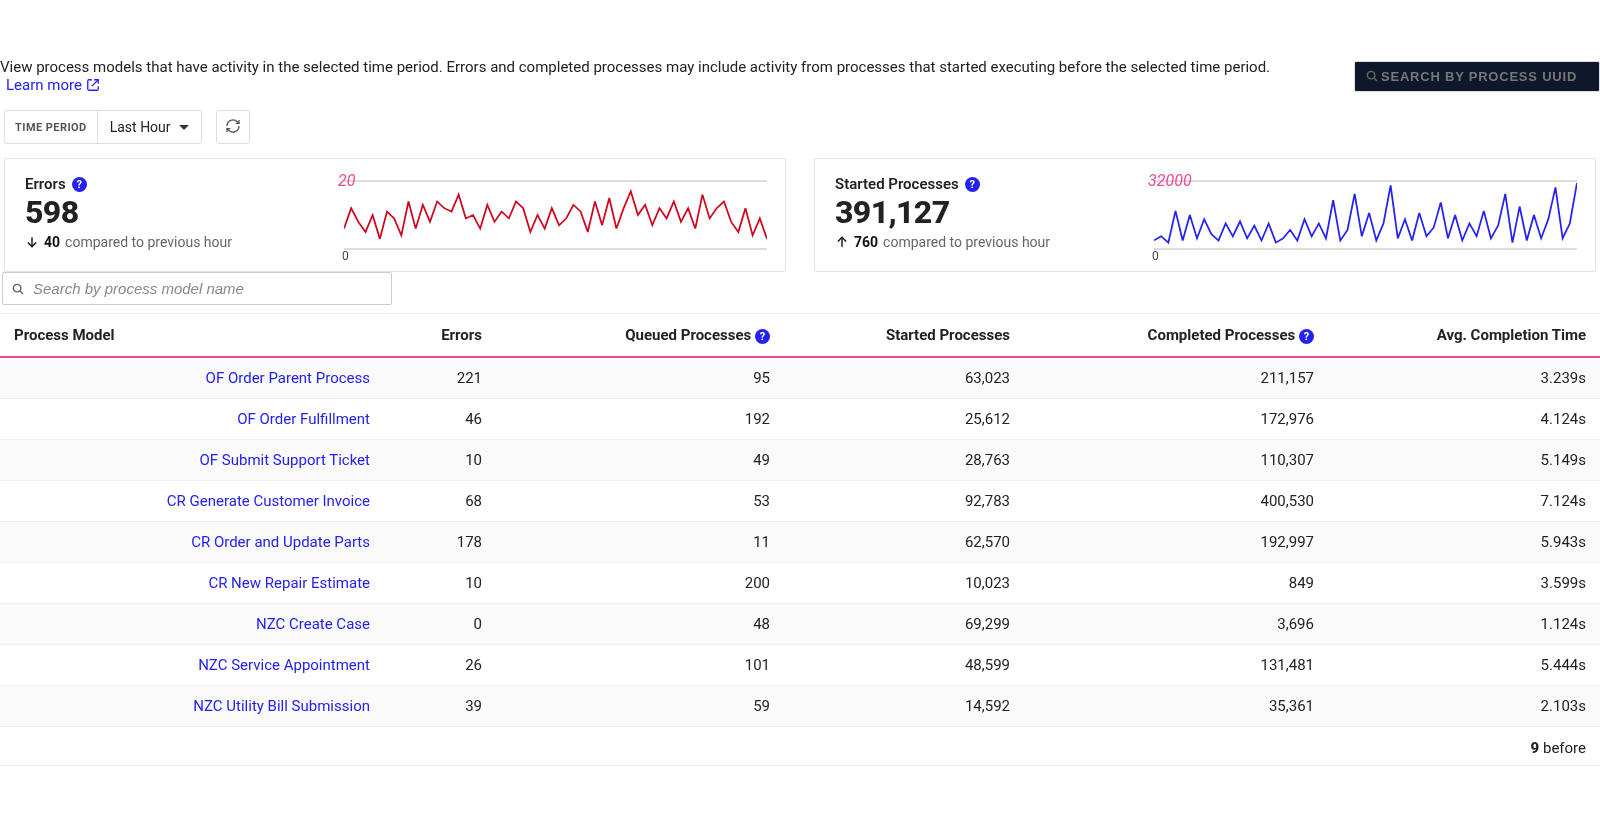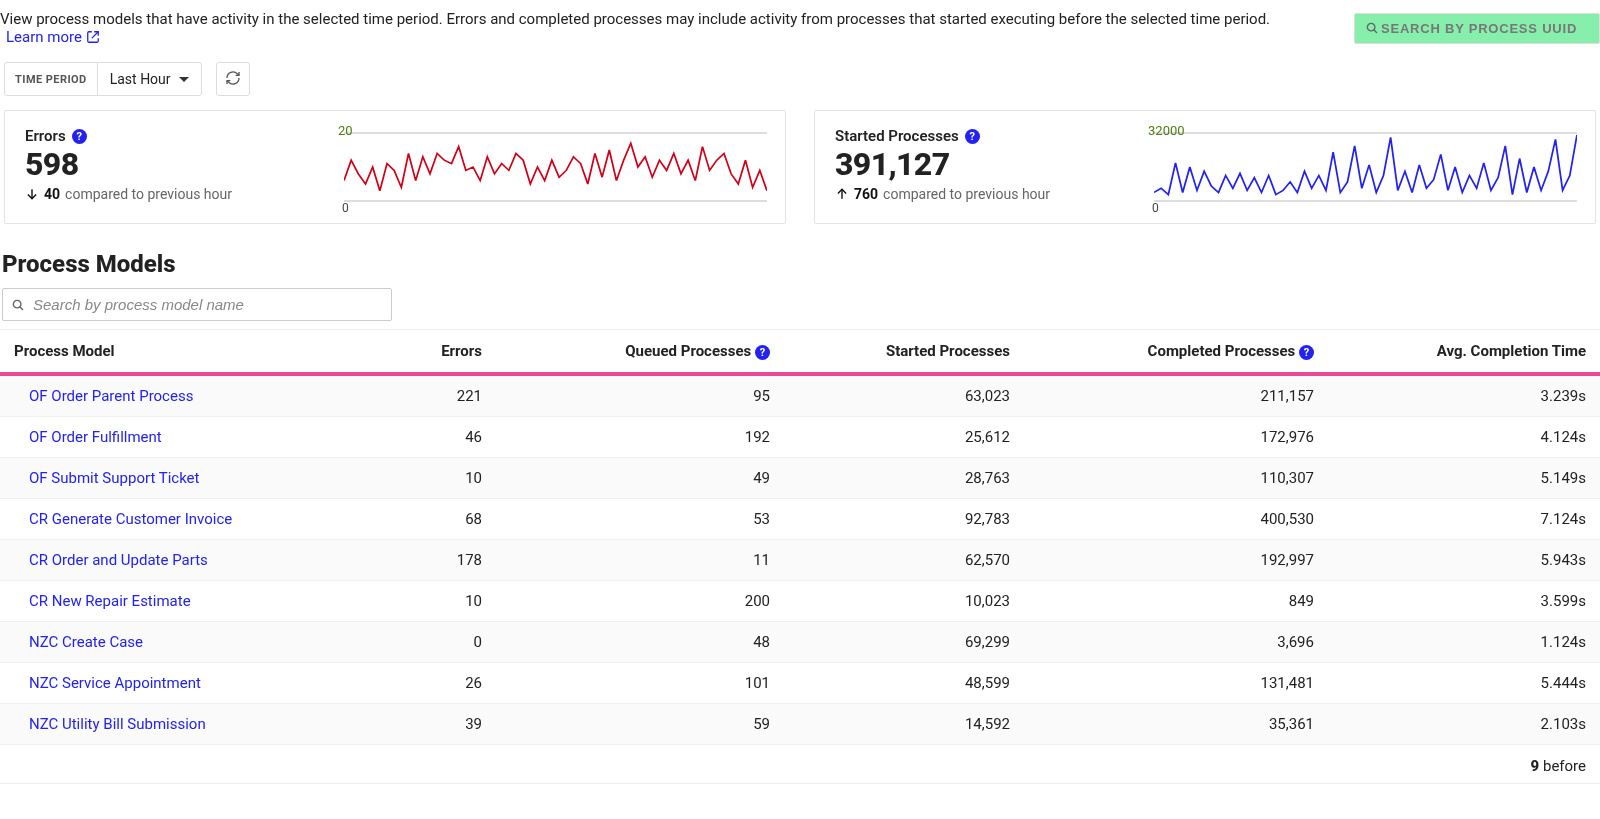--- a/index.html
+++ b/index.html
@@ -1,58 +1,58 @@
 <!DOCTYPE html>
 <html><head>
 <meta charset="utf-8">
 <style>
   * { box-sizing: border-box; }
   html, body { margin:0; padding:0; font-family: -apple-system, BlinkMacSystemFont, "Segoe UI", Roboto, "Helvetica Neue", Arial, sans-serif; color:#222; background:#fff; font-size:15px; }
-  .page { width:1600px; }
+  .page { width:1600px;margin-top:48px; }
 
   .topbar { display:flex; align-items:center; justify-content:space-between; padding:10px 0 4px 0; }
   .intro-text { font-size:15px; }
   .learn-more { color:#2322f0; text-decoration:none; margin-left:6px; display:inline-flex; align-items:center; gap:4px; }
   .ext-icon svg { display:block; }
 
-  .search-uuid { display:flex; align-items:center; border:1px solid #ddd; border-radius:2px; padding:6px 10px; margin-left:14px; background:#86efac; }
+  .search-uuid { display:flex; align-items:center; border:1px solid #ddd; border-radius:2px; padding:6px 10px; margin-left:14px; background:#0f172a; }
   .search-uuid input { border:none; outline:none; font-size:13px; letter-spacing:0.06em; font-weight:600; color:#777; width:210px; text-transform:uppercase; background:transparent; }
   .search-uuid input::placeholder { color:#777; }
 
   .controls-row { display:flex; align-items:center; gap:14px; padding:12px 0 8px 4px; }
   .tp-box { display:flex; align-items:center; border:1px solid #ddd; border-radius:3px; height:34px; }
   .tp-label { font-size:11px; font-weight:700; letter-spacing:0.04em; padding:0 10px; color:#555; text-transform:uppercase; }
   .tp-sep { width:1px; height:100%; background:#ddd; }
   .tp-value { display:flex; align-items:center; gap:8px; padding:0 12px; font-size:14px; height:100%; cursor:pointer; }
   .caret-down { width:0;height:0;border-left:5px solid transparent;border-right:5px solid transparent;border-top:5px solid #333; }
   .refresh-btn { width:34px; height:34px; border:1px solid #ddd; border-radius:3px; display:flex; align-items:center; justify-content:center; background:#fff; cursor:pointer; }
 
   .cards { display:flex; gap:28px; padding: 6px 4px 0 4px; }
   .card { border:1px solid #e4e4e4; border-radius:2px; flex:1; display:flex; padding:16px 18px 12px 20px; min-height:110px; }
   .card-left { flex:0 0 43%; }
   .card-title { font-size:15px; font-weight:600; display:flex; align-items:center; gap:6px; }
   .card-value { font-size:32px; font-weight:800; line-height:1.1; margin-top:2px; letter-spacing:-0.02em;}
   .card-compare { font-size:14px; color:#666; margin-top:4px; display:flex; align-items:center; gap:5px; }
   .card-compare .delta { color:#111; font-weight:700; }
   .card-chart { flex:1; position:relative; }
-  .chart-axismax { position:absolute; left:-6px; top:-4px; font-size:13px; color:#4d7c0f; }
+  .chart-axismax { position:absolute; left:-6px; top:-4px; font-size:16px; color:#ec4899;font-style:italic; }
   .chart-axismin { position:absolute; left:-2px; bottom:-4px; font-size:12px; color:#444; }
   .help-icon { width:15px; height:15px; border-radius:50%; background:#2322f0; color:#fff; font-size:11px; line-height:15px; text-align:center; font-weight:700; display:inline-block; }
 
   h2.section-title { font-size:24px; font-weight:800; margin:26px 0 10px 2px; }
   .search-pm { display:flex; align-items:center; border:1px solid #ccc; border-radius:2px; width:390px; padding:6px 8px; gap:6px; margin:0 0 8px 2px;}
   .search-pm input { border:none; outline:none; font-size:15px; font-style:italic; color:#777; width:100%; background:transparent;}
   .search-pm input::placeholder { color:#888; }
 
   table.grid { width:100%; border-collapse:collapse; table-layout:fixed; }
-  table.grid thead th { text-align:right; font-weight:700; font-size:15px; padding:12px 14px; border-top:1px solid #eee; border-bottom:4px solid #ec4899; }
+  table.grid thead th { text-align:right; font-weight:700; font-size:15px; padding:12px 14px; border-top:1px solid #eee; border-bottom:2px solid #ec4899; }
   table.grid thead th:first-child { text-align:left; }
   table.grid thead th.col-help { white-space:nowrap; }
   table.grid tbody td { text-align:right; font-size:15px; padding:11px 14px; border-bottom:1px solid #f0f0f0; }
-  table.grid tbody td:first-child { text-align:left;padding-left:29px; }
+  table.grid tbody td:first-child { text-align:right;padding-left:29px; }
   table.grid tbody tr:nth-child(odd) td { background:#fafafa; }
   table.grid tbody td a { color:#2322f0; text-decoration:none; }
   .items-footer { text-align:right; padding:12px 14px 8px; font-size:15px; border-bottom:1px solid #eee;}
   .items-footer b { font-weight:800; }
 
   .si { width:14px; height:14px; color:#666; display:inline-block; }
   .arrow-icon { width:14px; height:14px; color:#222; display:inline-block; }
 
   
   .spark-svg line.top { stroke:#bbb; stroke-width:1; }
@@ -162,21 +162,20 @@
       <svg class="spark-svg" id="spark-started" width="100%" height="80" viewBox="0 0 360 80" preserveAspectRatio="none">
         <line class="top" x1="0" y1="6" x2="360" y2="6"></line>
         <line class="bot" x1="0" y1="74" x2="360" y2="74"></line>
       <polyline points="0.0,65.5 6.1,61.3 12.2,67.6 18.3,35.8 24.4,65.5 30.5,40.0 36.6,63.4 42.7,44.3 48.8,59.1 54.9,65.5 61.0,48.5 67.1,61.3 73.2,46.4 79.3,63.4 85.4,50.6 91.5,65.5 97.6,48.5 103.7,67.6 109.8,63.4 115.9,54.9 122.0,65.5 128.1,44.3 134.2,61.3 140.3,48.5 146.4,63.4 152.5,25.1 158.6,65.5 164.7,54.9 170.8,18.8 176.9,61.3 183.1,37.9 189.2,65.5 195.3,48.5 201.4,10.3 207.5,63.4 213.6,44.3 219.7,65.5 225.8,37.9 231.9,61.3 238.0,52.8 244.1,27.3 250.2,63.4 256.3,40.0 262.4,65.5 268.5,48.5 274.6,61.3 280.7,35.8 286.8,63.4 292.9,50.6 299.0,18.8 305.1,67.6 311.2,31.5 317.3,65.5 323.4,40.0 329.5,63.4 335.6,44.3 341.7,12.4 347.8,63.4 353.9,48.5 360.0,8.1" fill="none" stroke="#2322f0" stroke-width="1.5"></polyline>
           </svg>
       <span class="chart-axismin">0</span>
     </div>
   </div>
 </div>
 
-<h2 class="section-title">Process Models</h2>
 <div class="search-pm">
   <span class="si">
     <svg width="14" height="14" viewBox="0 0 24 24" fill="none" stroke="#666" stroke-width="2.4">
           <circle cx="10.5" cy="10.5" r="6.5"></circle>
           <line x1="20.5" y1="20.5" x2="15.2" y2="15.2"></line>
         </svg>
   </span>
   <input type="text" placeholder="Search by process model name" style="">
 </div>
 

